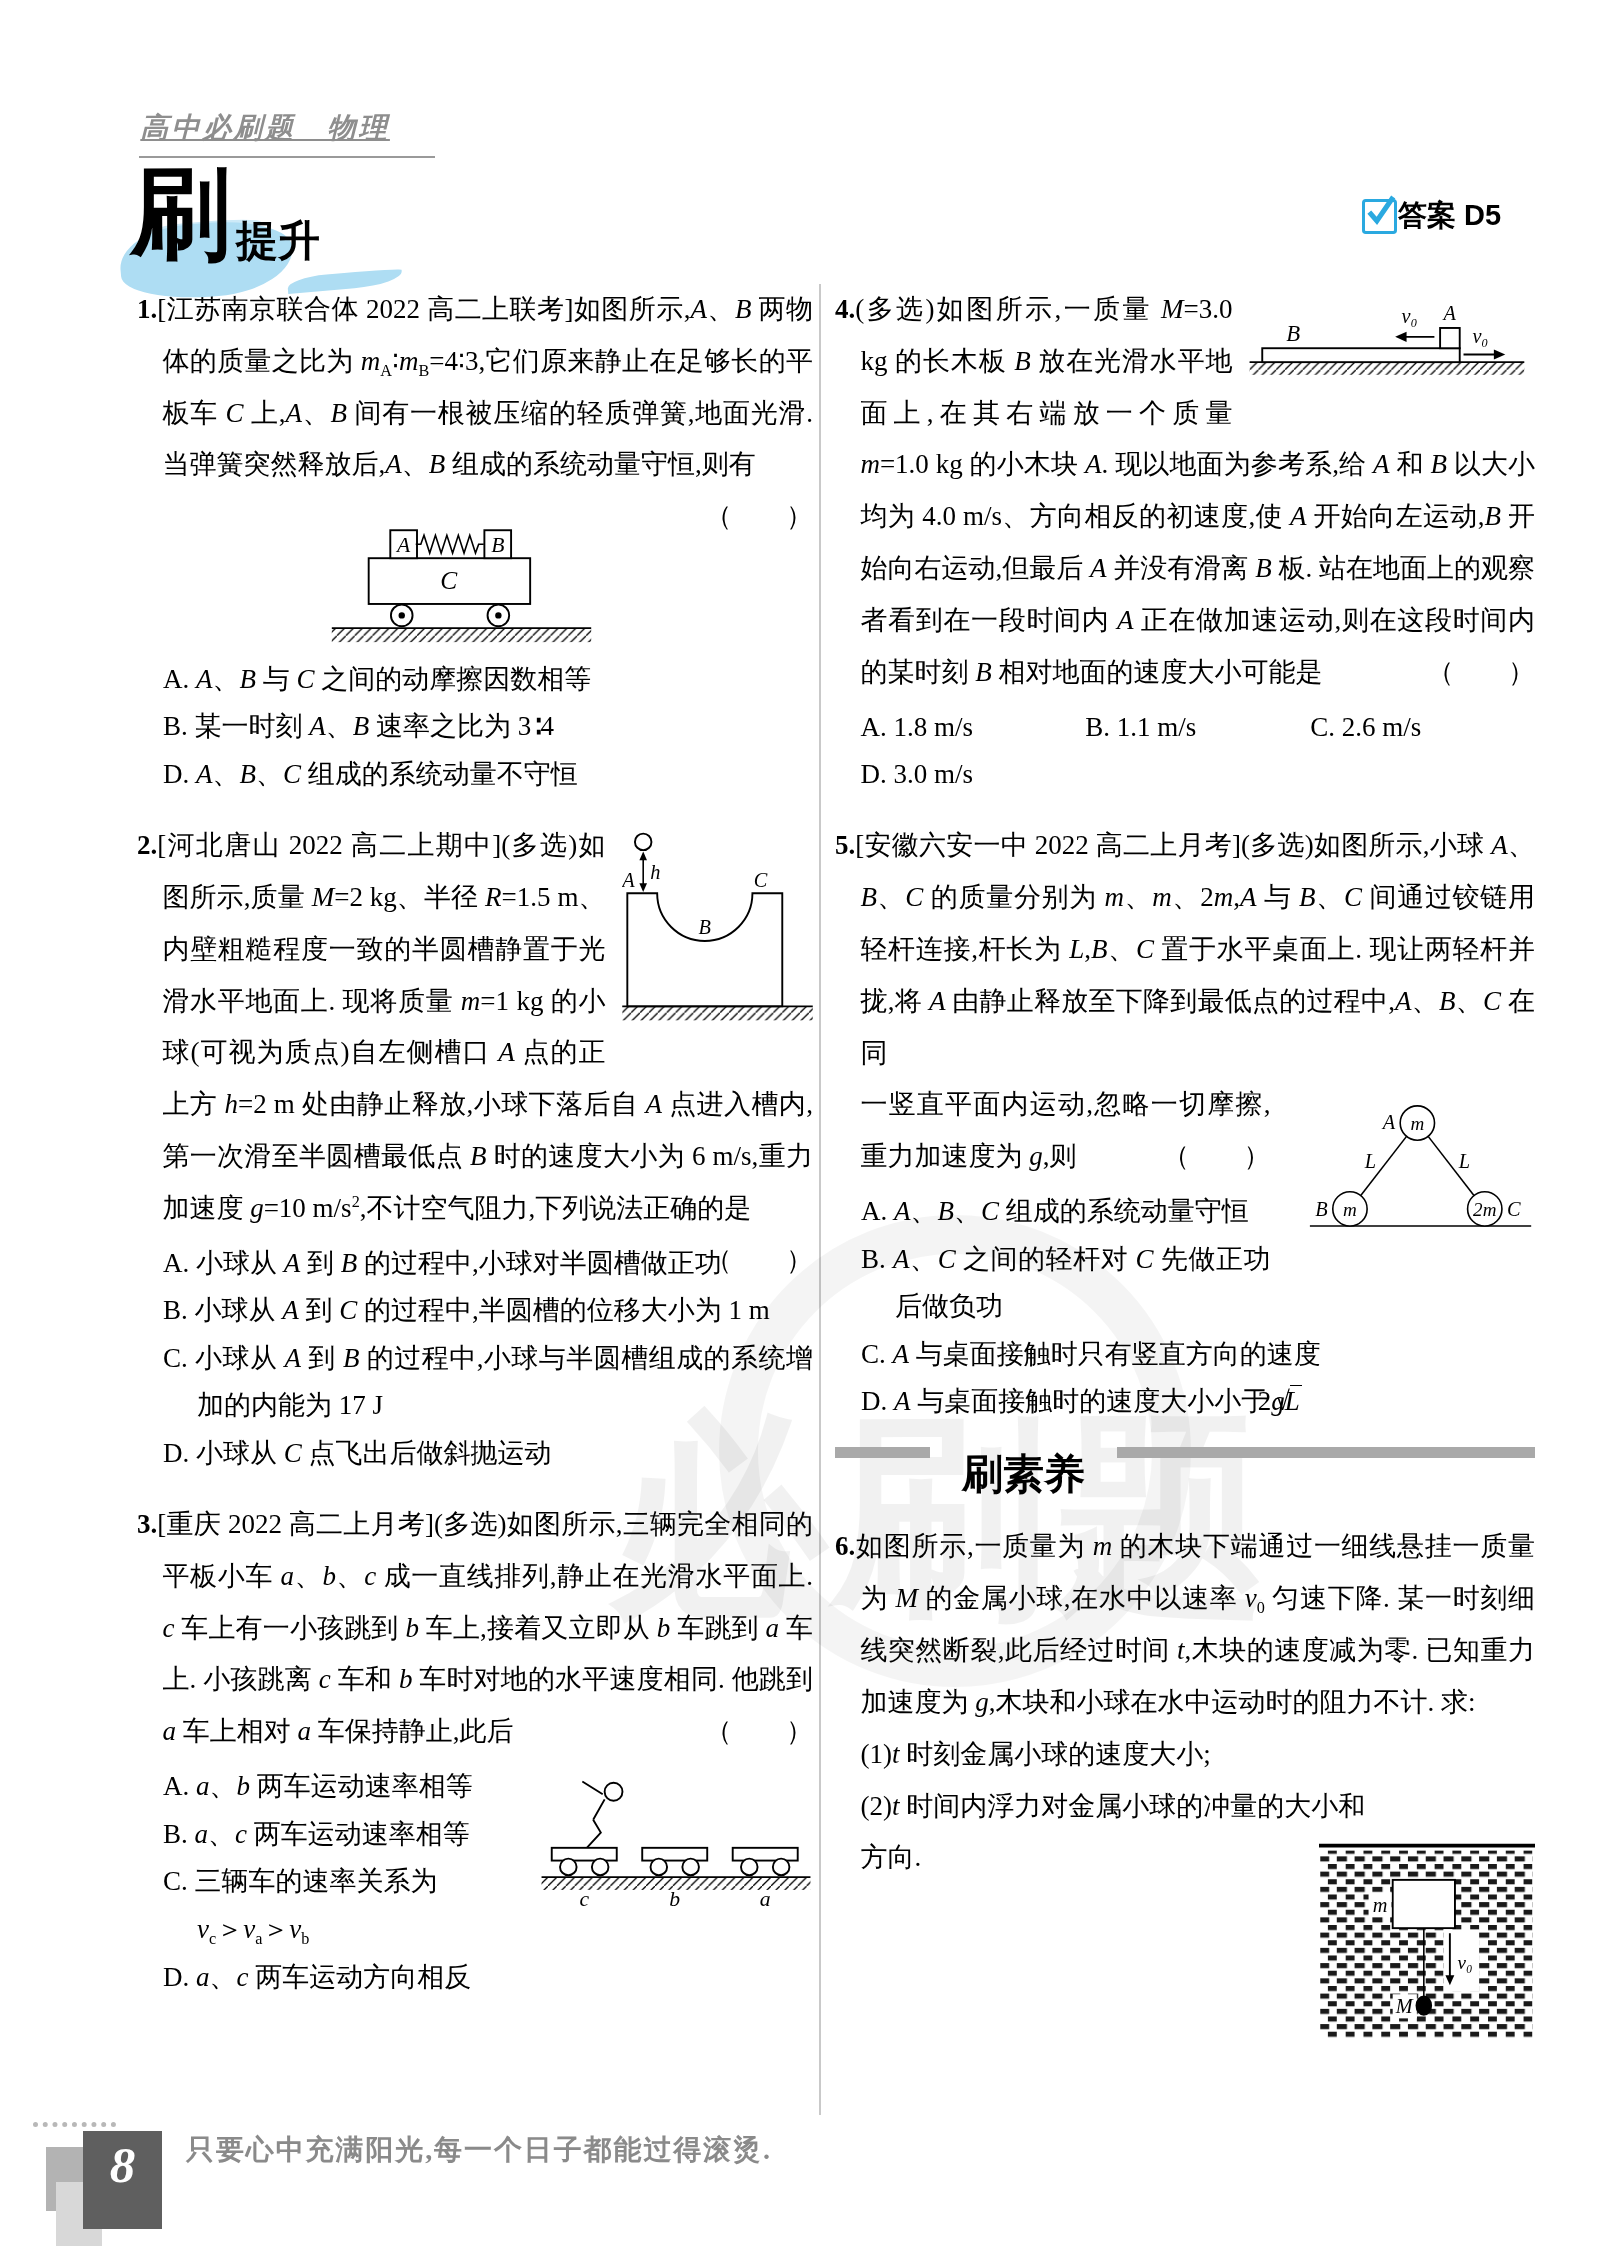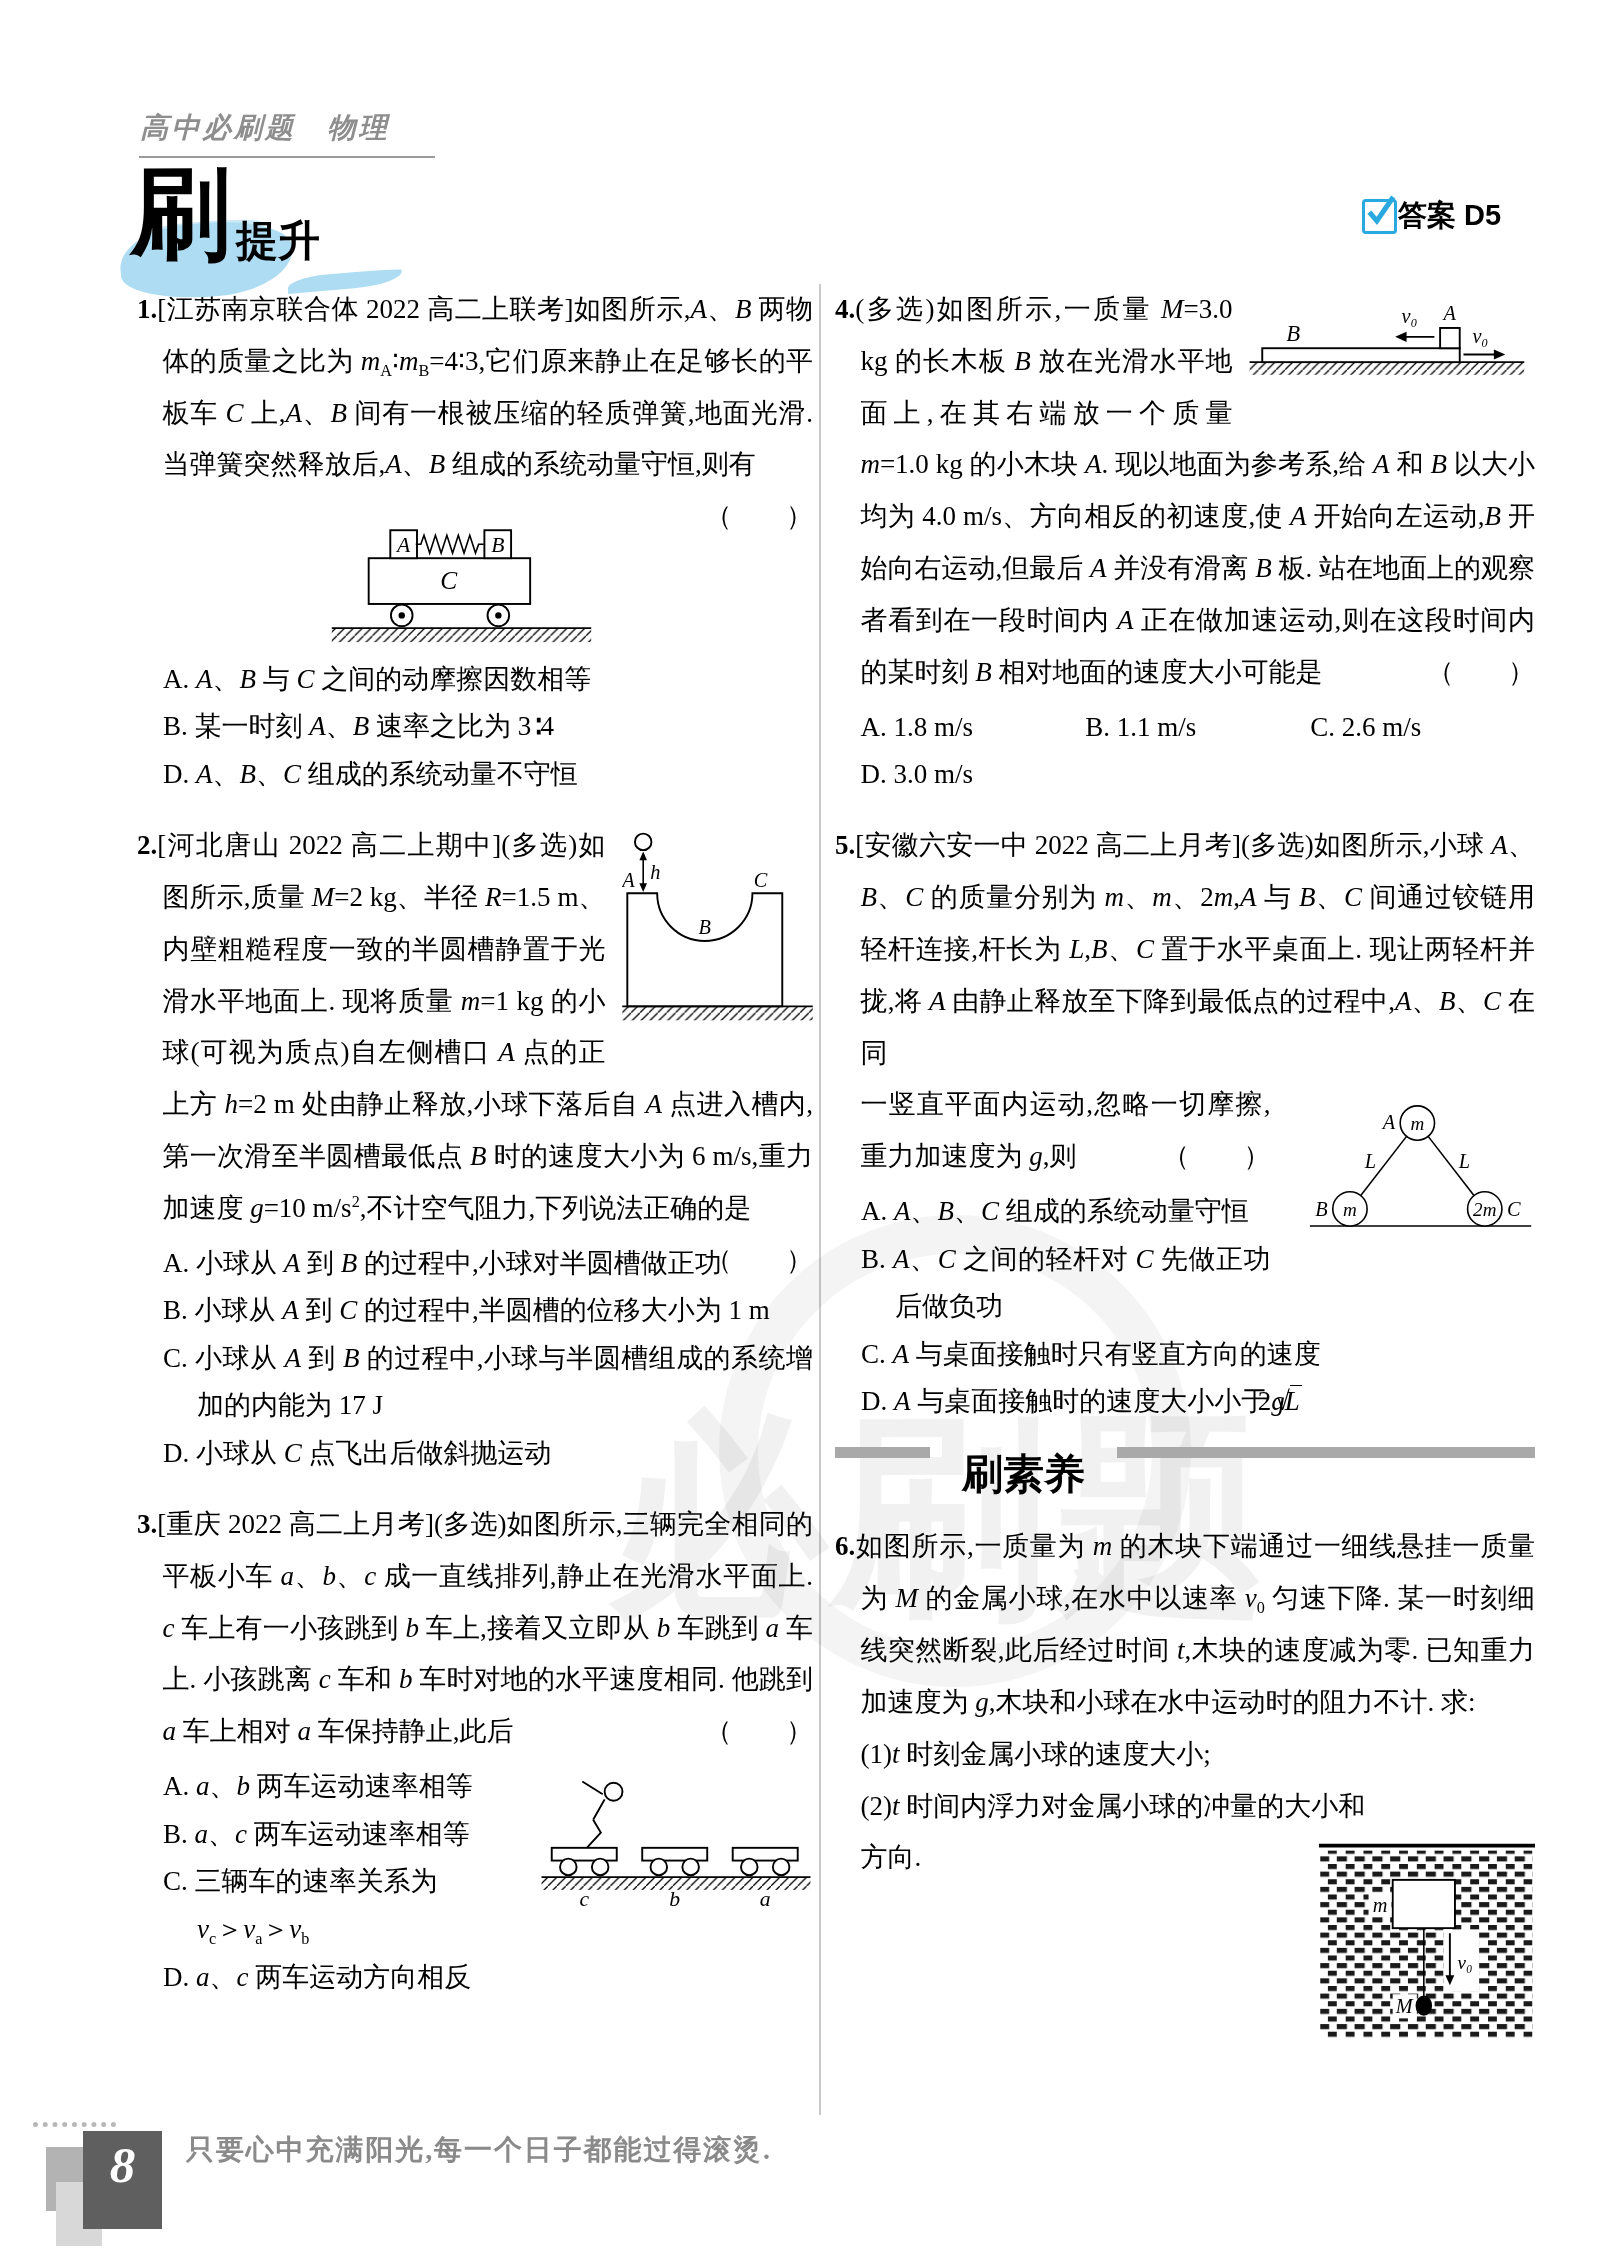--- a/index.html
+++ b/index.html
@@ -1,21 +1,21 @@
 <!DOCTYPE html>
 <html style="font-size:10.2px"><head>
 <meta charset="utf-8">
 <style>
   html,body{margin:0;padding:0;background:#e8e8e8;}
   .page{position:relative;width:1623px;height:2261px;background:#ffffff;overflow:hidden;
         font-family:"Liberation Serif","DejaVu Serif",serif;color:#000;}
 
   
   .page-header{position:absolute;left:139px;top:109px;font-size:28px;font-weight:bold;font-style:italic;
-               color:#8e8e8e;letter-spacing:3.2px;padding:0 45px 9px 1.3px;border-bottom:2.5px solid #9a9a9a;z-index:3;}
+               color:#8e8e8e;letter-spacing:3.2px;padding:0 45px 9px 1.3px;border-bottom:2.5px solid #9a9a9a;z-index:3;text-decoration:underline;}
   .brand{position:absolute;left:131px;top:163px;z-index:3;display:flex;align-items:flex-end;
          font-family:"Liberation Sans","DejaVu Sans",sans-serif;}
   .brand-big{font-size:100px;font-weight:900;line-height:1;position:relative;z-index:1;}
   .brand-small{font-size:42px;font-weight:900;line-height:1.05;margin-left:5px;position:relative;z-index:1;}
   .splash{position:absolute;left:-11.4px;top:60px;width:173px;height:74px;background:#aeddf3;
           border-radius:46% 58% 52% 64% / 62% 48% 66% 44%;transform:rotate(-5deg);z-index:0;
           box-shadow:136px 33px 0 -29px #aeddf3,-3.8px -27px 0 -25.4px #cdeaf8;}
   .answer-ref{position:absolute;left:1362px;top:196px;display:flex;align-items:center;gap:1px;z-index:3;
               font-family:"Liberation Sans","DejaVu Sans",sans-serif;font-weight:bold;font-size:29px;}
   .check-icon{width:29px;height:29px;border:3.8px solid #2aa9e0;border-radius:3.8px;position:relative;flex:0 0 auto;}

